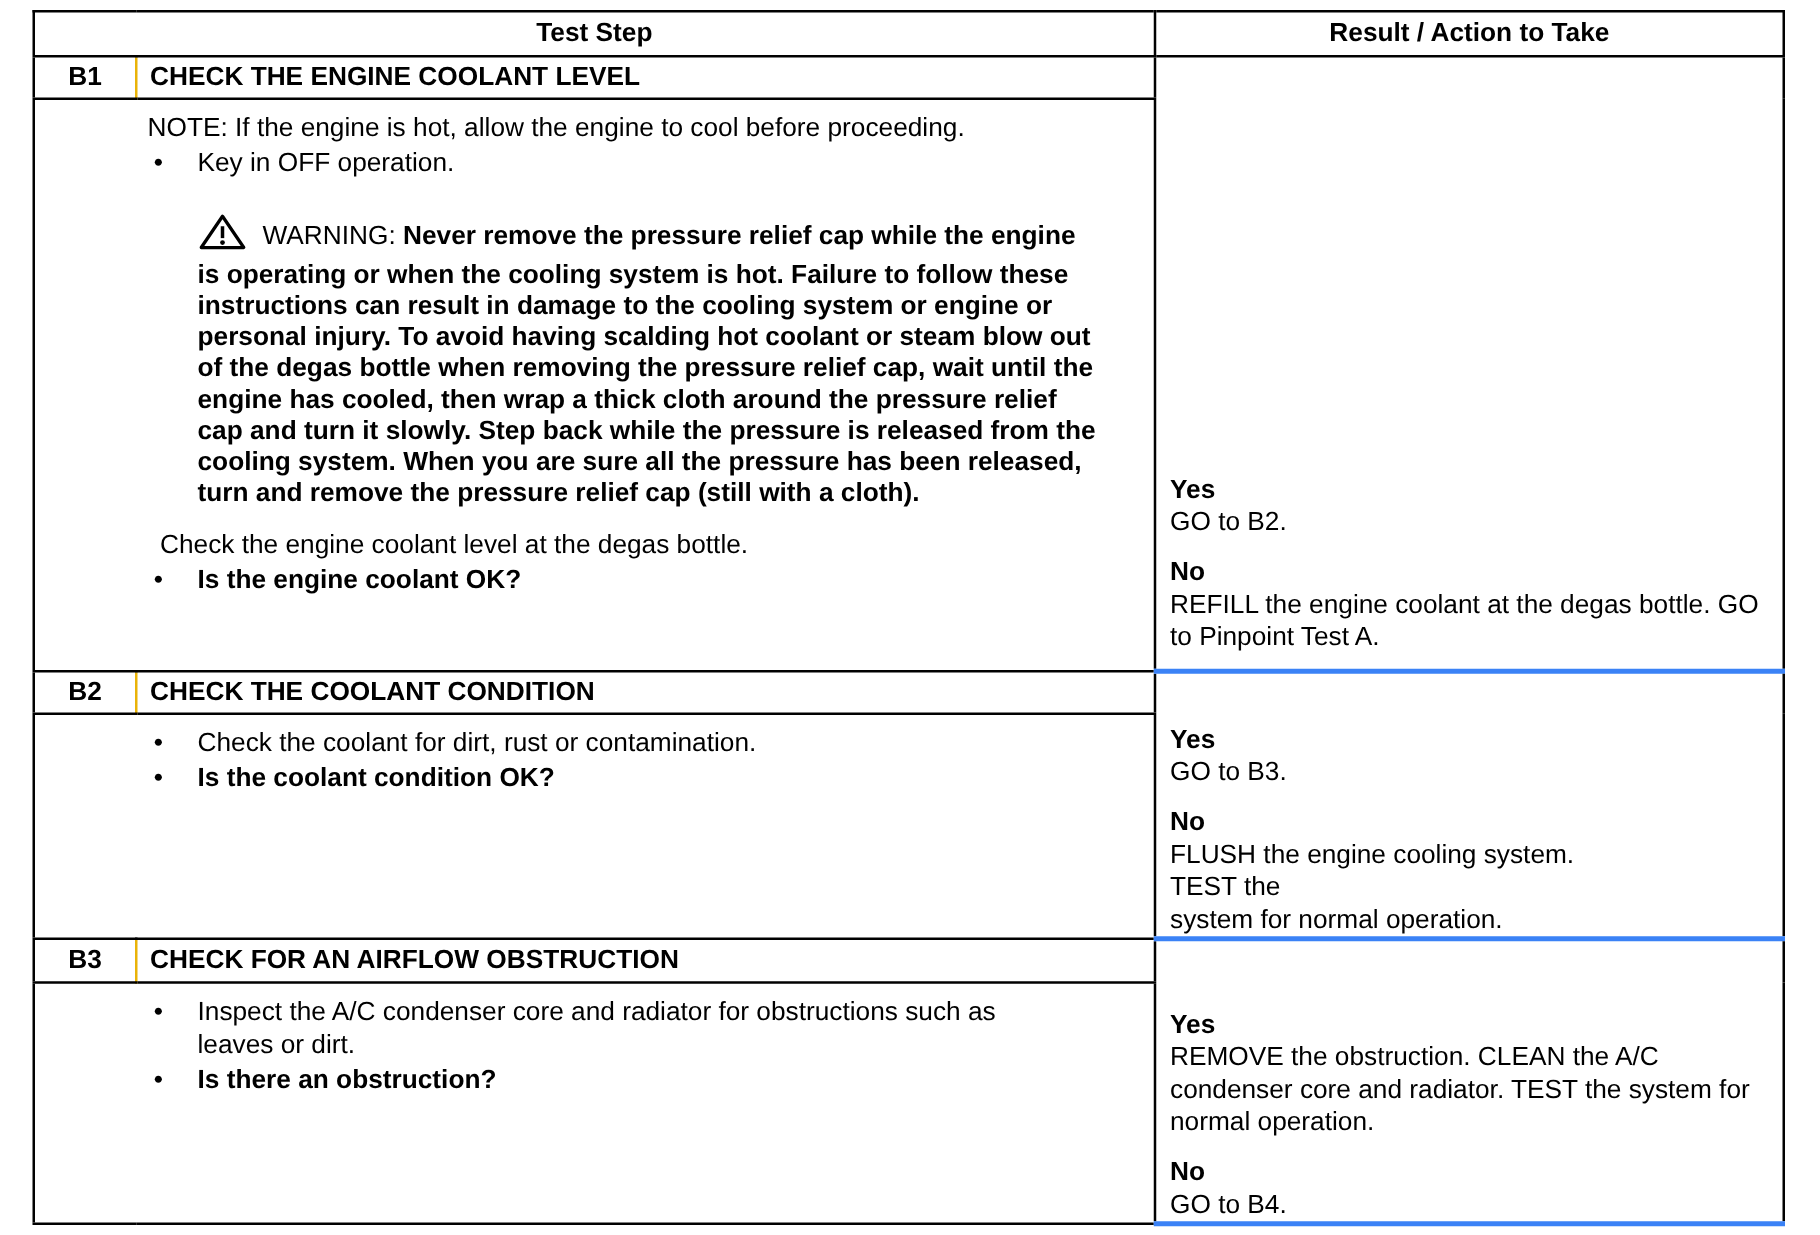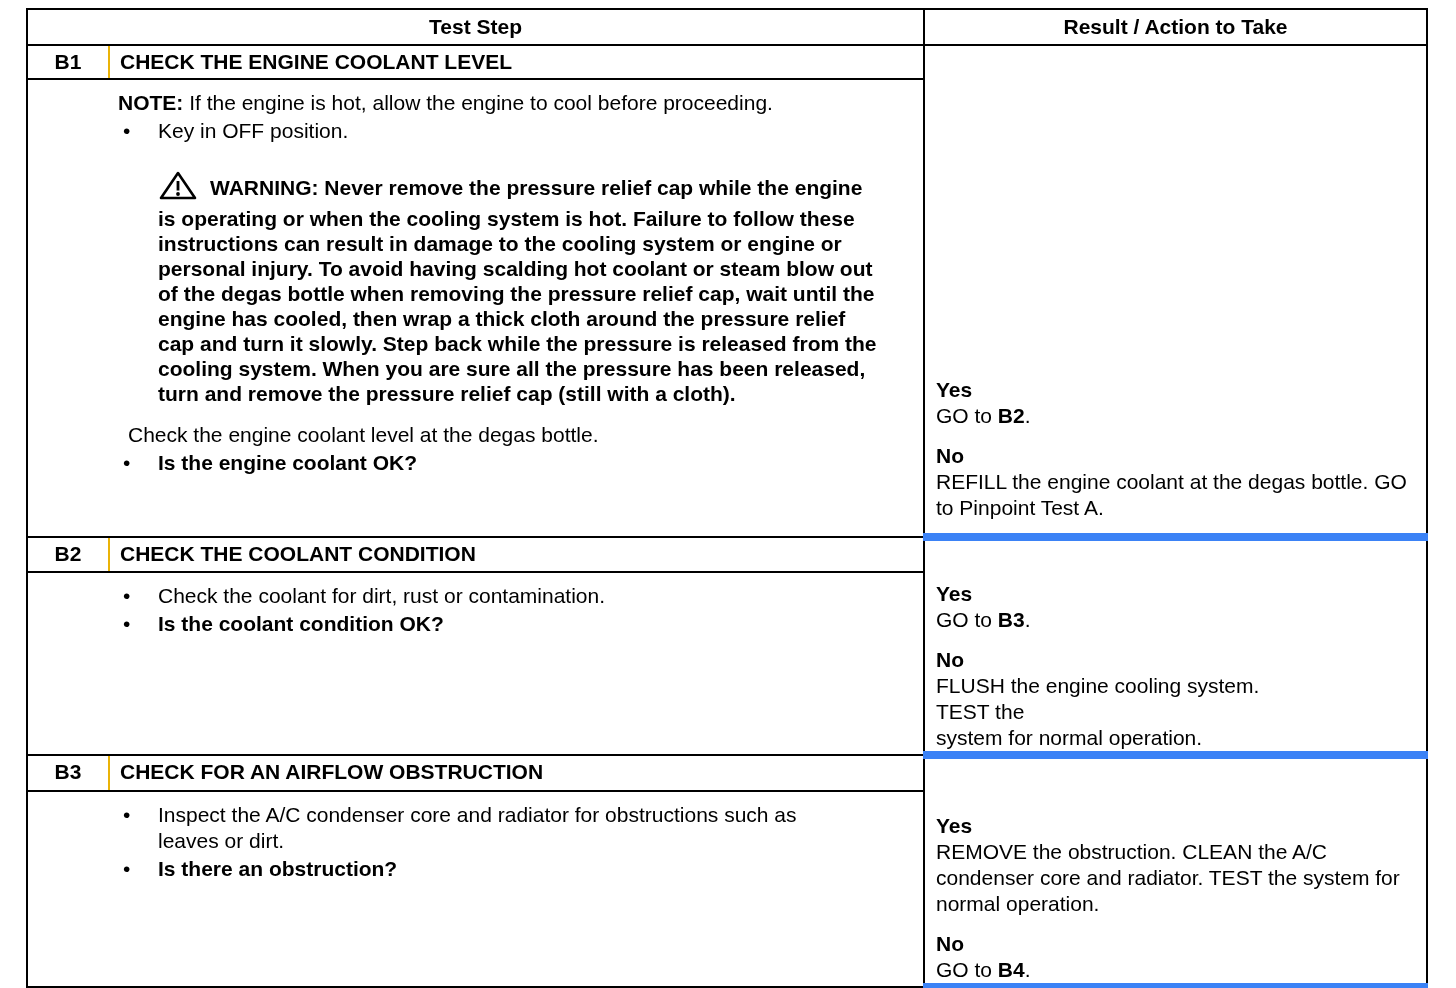--- a/index.html
+++ b/index.html
@@ -40,21 +40,21 @@
     padding: 4px 0;
   }
   .title-cell {
     border-bottom: 2px solid #000;
     font-weight: bold;
     padding: 4px 8px 4px 10px;
     margin-left: 32px;
   }
   .result-cell {
     border-left: 2px solid #000;
-    border-bottom: 8px solid #3b82f6;
+    border-bottom: 4px solid #3b82f6;
     padding: 0 8px 0 11px;
     line-height: 26px;
   }
   .result-b1 { vertical-align: bottom; padding-bottom: 12px; }
   .result-b2 { padding-top: 40px; }
   .result-b3 { padding-top: 54px; }
 
   .res-label { font-weight: bold; }
   .res-gap   { margin-top: 14px; }
 
@@ -89,21 +89,21 @@
     font-weight: bold;
     line-height: 25px;
   }
   .warn-icon {
     display: inline-block;
     margin-right: 12px;
     vertical-align: -6px;
   }
   .check-line { margin-left: 100px; }
 
-  b { font-weight: bold; }
+  b { font-weight: normal; }
 </style>
 </head>
 <body>
 
 <div class="page">
 <table class="pp-table">
   <colgroup>
     <col class="col-id">
         <col class="col-step">
         <col class="col-result">
@@ -123,21 +123,21 @@
       <div class="res-line"><span>GO to </span><b>B2</b><span>.</span></div>
       <div class="res-label res-gap">No</div>
       <div class="res-line">REFILL the engine coolant at the degas bottle. GO to Pinpoint Test A.</div>
     </td>
   </tr>
   <tr>
     <td class="body-cell" colspan="2">
       <div class="body-b1">
         <div class="note"><b>NOTE:</b><span> If the engine is hot, allow the engine to cool before proceeding.</span></div>
         <div class="bullet">
-                <span class="bullet-text">Key in OFF position.</span>
+                <span class="bullet-text">Key in OFF operation.</span>
               </div>
         <div class="warning"><span class="warn-icon"><svg width="40" height="31" viewBox="0 0 40 31">
                     <path d="M20 3 L37 28 L3 28 Z" fill="none" stroke="#000" stroke-width="2.6" stroke-linejoin="round"></path>
                     <rect x="18.6" y="11" width="2.8" height="9.5" fill="#000"></rect>
                     <circle cx="20" cy="24" r="1.9" fill="#000"></circle>
                   </svg></span><b>WARNING:</b><span> Never remove the pressure relief cap while the engine is operating or when the cooling system is hot. Failure to follow these instructions can result in damage to the cooling system or engine or personal injury. To avoid having scalding hot  coolant or steam blow out of the degas bottle when removing the pressure relief cap, wait until the engine has cooled, then wrap a thick cloth around the pressure relief cap and turn it slowly. Step back while the pressure is released from the  cooling system. When you are sure all the pressure has been released, turn and remove the pressure relief cap (still with a cloth).</span></div>
         <div class="check-line">Check the engine coolant level at the degas bottle.</div>
         <div class="bullet q">
                 <span class="bullet-text">Is the engine coolant OK?</span>
               </div>

